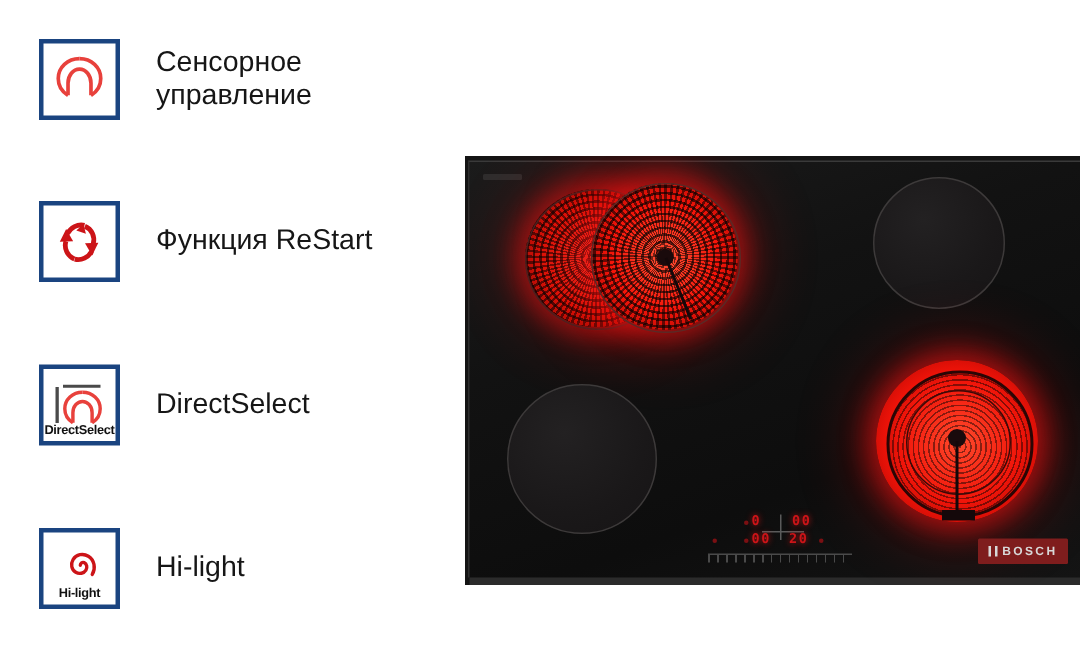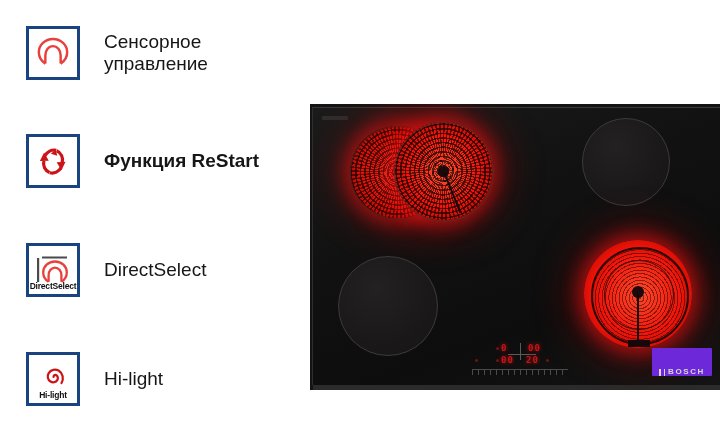--- a/index.html
+++ b/index.html
@@ -48,43 +48,43 @@
   #panel{position:absolute;}
   .seg{position:absolute;color:#cc1418;font-family:"DejaVu Sans Mono",monospace;font-size:9px;font-weight:bold;
         letter-spacing:1px;text-shadow:0 0 4px rgba(220,20,20,.8);line-height:1;}
   .divider{position:absolute;width:1px;background:#5a5a5a;}
   .hline{position:absolute;height:1px;background:#5a5a5a;}
   .slider-bar{position:absolute;height:5px;
      background:repeating-linear-gradient(90deg,#4a4a4a 0 1px,transparent 1px 6px);
      border-top:1px solid #4a4a4a;}
   .dot{position:absolute;width:3px;height:3px;border-radius:50%;background:#7a1013;}
 
-  #bosch{position:absolute;right:8px;bottom:14px;height:28px;padding:0 7px;background:#6d28d9;color:#d8d8d8;
-         font-size:8px;font-weight:bold;letter-spacing:1.6px;display:flex;align-items:flex-end;gap:3px;border-radius:1px;}
+  #bosch{position:absolute;right:8px;bottom:14px;height:17px;padding:0 7px;background:#7f1d1d;color:#d8d8d8;
+         font-size:8px;font-weight:bold;letter-spacing:1.6px;display:flex;align-items:center;gap:3px;border-radius:1px;}
   #bosch .mark{display:inline-block;width:6px;height:7px;
       background:linear-gradient(90deg,#d8d8d8 0 1.5px,transparent 1.5px 4.5px,#d8d8d8 4.5px 6px);}
 </style>
 </head>
 <body>
 
 <div id="features">
 
   <div class="feature" style="top:26px;">
     <div class="icon-box">
       <svg class="icon-art" viewBox="0 0 40 36">
         <path d="M20 3.2c8.4 0 15 6.3 15 14.1 0 5.0-2.7 9.4-6.9 11.9" fill="none" stroke="#e8413c" stroke-width="2.6"></path>
         <path d="M20 3.2C11.6 3.2 5 9.5 5 17.3c0 5.0 2.7 9.4 6.9 11.9" fill="none" stroke="#e8413c" stroke-width="2.6"></path>
         <path d="M11.9 29.2V20.5c0-5.4 3.6-9.8 8.1-9.8s8.1 4.4 8.1 9.8v8.7" fill="none" stroke="#e8413c" stroke-width="2.6"></path>
       </svg>
     </div>
     <div class="feature-label">Сенсорное
 управление</div>
   </div>
 
-  <div class="feature" style="top:134px;font-weight:bold;">
+  <div class="feature" style="top:134px;">
     <div class="icon-box">
       <svg class="icon-art" viewBox="0 0 40 36">
         <path d="M11.5 12.5c2.2-4.4 7.1-7.0 12.0-5.9" fill="none" stroke="#cc1418" stroke-width="3.4" stroke-linecap="butt"></path>
         <path d="M23.2 6.0l0.8 7.0-6.4-3.2z" fill="#cc1418" transform="rotate(-8 21 9)"></path>
         <path d="M23.8 7.2c4.9 2.0 7.4 7.5 5.9 12.4" fill="none" stroke="#cc1418" stroke-width="3.4"></path>
         <path d="M28.6 24.9c-2.3 4.3-7.2 6.8-12.0 5.6" fill="none" stroke="#cc1418" stroke-width="3.4"></path>
         <path d="M33.3 18.8l-4.4 9.0-5.0-8.6z" fill="#cc1418"></path>
         <path d="M16.4 30.3c-4.9-2.0-7.5-7.5-6.0-12.5" fill="none" stroke="#cc1418" stroke-width="3.4"></path>
         <path d="M6.1 18.1l4.5-9.0 4.9 8.7z" fill="#cc1418"></path>
       </svg>

